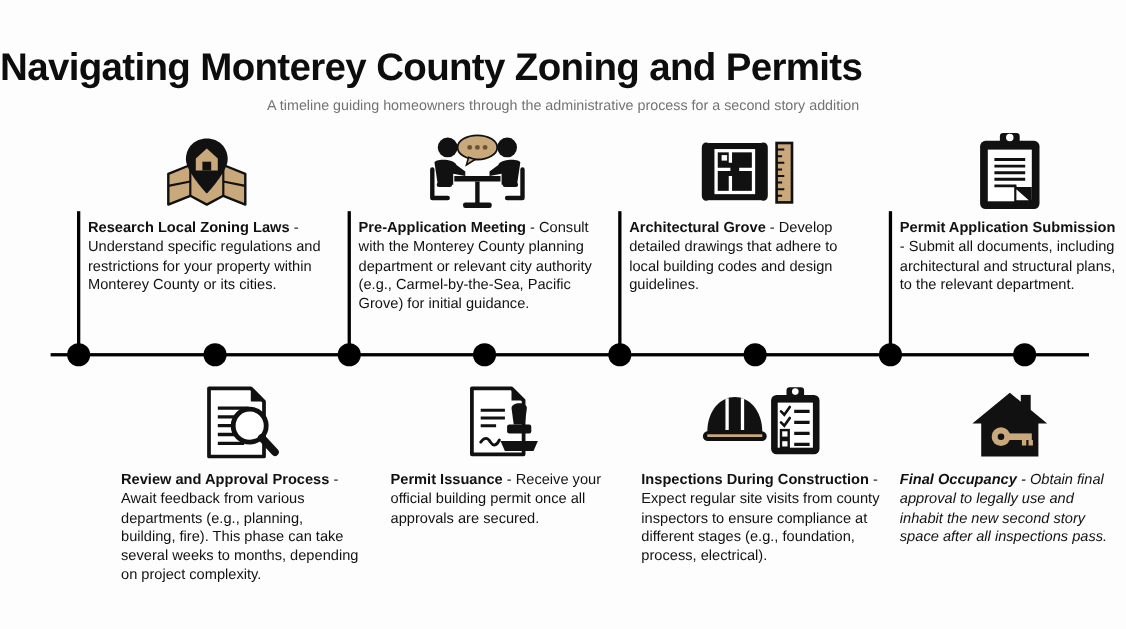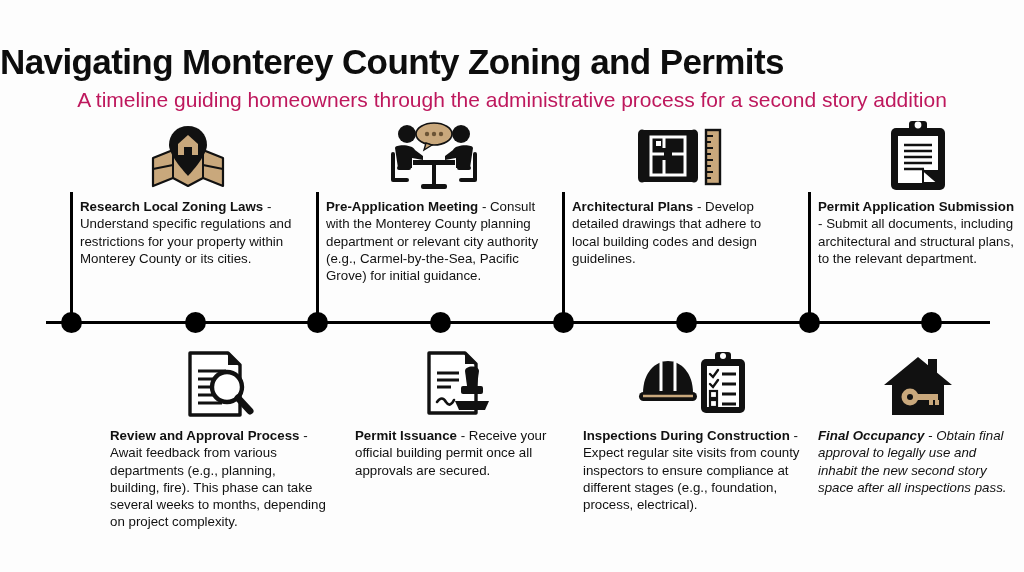--- a/index.html
+++ b/index.html
@@ -16,22 +16,22 @@
   .title {
     position: absolute; top: 42px; left: 0; width: 1024px;
     text-align: left;
     font-size: 35px; font-weight: bold;
     letter-spacing: -0.6px;
     color: #0d0d0d;
   }
   .subtitle {
     position: absolute; top: 88px; left: 0; width: 1024px;
     text-align: center;
-    font-size: 21px; font-weight: normal;
-    color: #be185d;
+    font-size: 13px; font-weight: normal;
+    color: #737373;
   }
 
   
   .axis {
     position: absolute; left: 46px; top: 321px;
     width: 944px; height: 3px; background: #000;
   }
   .dot {
     position: absolute; top: 312px;
     width: 21px; height: 21px; border-radius: 50%;
@@ -132,21 +132,21 @@
         <path d="M58 14 C58 8 66 8 66 14 L66 58 C66 64 58 64 58 58 Z" fill="#111"></path>
         <rect x="12" y="10" width="48" height="52" fill="#111"></rect>
         <rect x="19" y="17" width="34" height="38" fill="none" stroke="#fff" stroke-width="3"></rect>
         <path d="M19 34 L32 34 M32 17 L32 28 M32 40 L32 55 M40 34 L53 34" stroke="#fff" stroke-width="3"></path>
         <rect x="24" y="21" width="5" height="5" fill="#fff"></rect>
         <rect x="74" y="10" width="14" height="54" fill="#c9a87c" stroke="#111" stroke-width="2.4"></rect>
         <path d="M74 16 h7 M74 22 h5 M74 28 h7 M74 34 h5 M74 40 h7 M74 46 h5 M74 52 h7 M74 58 h5" stroke="#111" stroke-width="1.8"></path>
       </svg>
     </div>
     <div class="txt">
-      <b>Architectural Plans</b><span> - </span><span>Develop detailed drawings that adhere to local building codes and design guidelines.</span>
+      <b>Architectural Grove</b><span> - </span><span>Develop detailed drawings that adhere to local building codes and design guidelines.</span>
     </div>
   </div>
 
   <div class="step top" style="left:818px; top:118px; width:200px;">
     <div class="icon-wrap">
       <svg width="66" height="74" viewBox="0 0 66 74">
         <rect x="6" y="10" width="54" height="62" rx="5" fill="#111"></rect>
         <rect x="13" y="18" width="40" height="47" fill="#fff"></rect>
         <rect x="24" y="3" width="18" height="12" rx="3" fill="#111"></rect>
         <circle cx="33" cy="7" r="3.4" fill="#fff"></circle>

